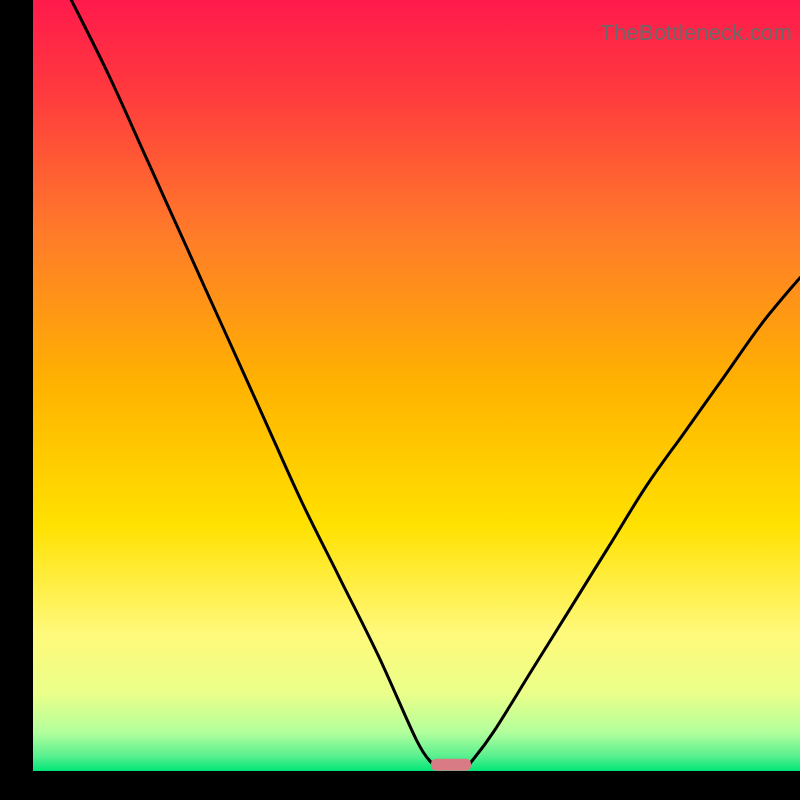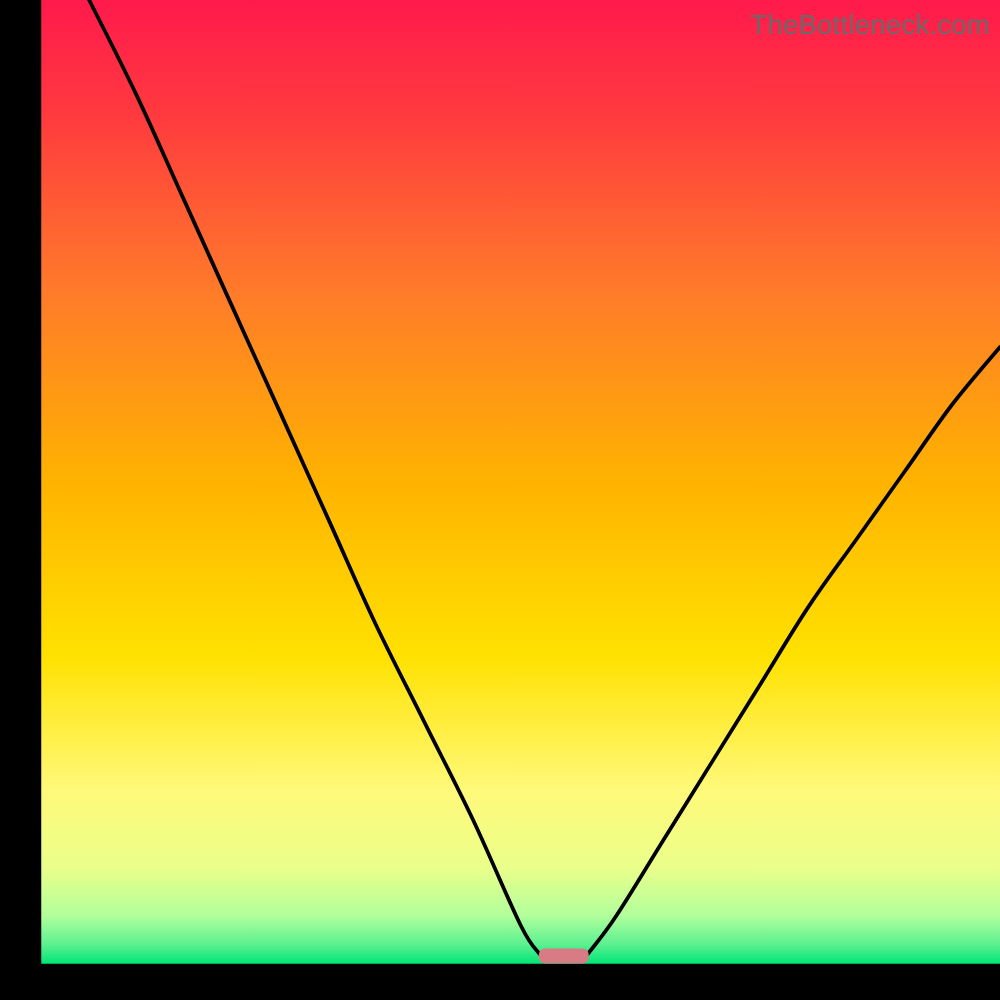--- a/index.html
+++ b/index.html
@@ -11,21 +11,21 @@
     background: #000;
     font-family: Arial, Helvetica, sans-serif;
   }
   .wrap {
     position: relative;
     width: 800px;
     height: 800px;
   }
   .watermark {
     position: absolute;
-    top: 7px;
+    top: 20px;
     right: 8px;
     color: #6a6a6a;
     font-size: 22px;
     font-weight: 400;
     letter-spacing: 0.2px;
     z-index: 5;
   }
   .plot {
     position: absolute;
     inset: 0;

